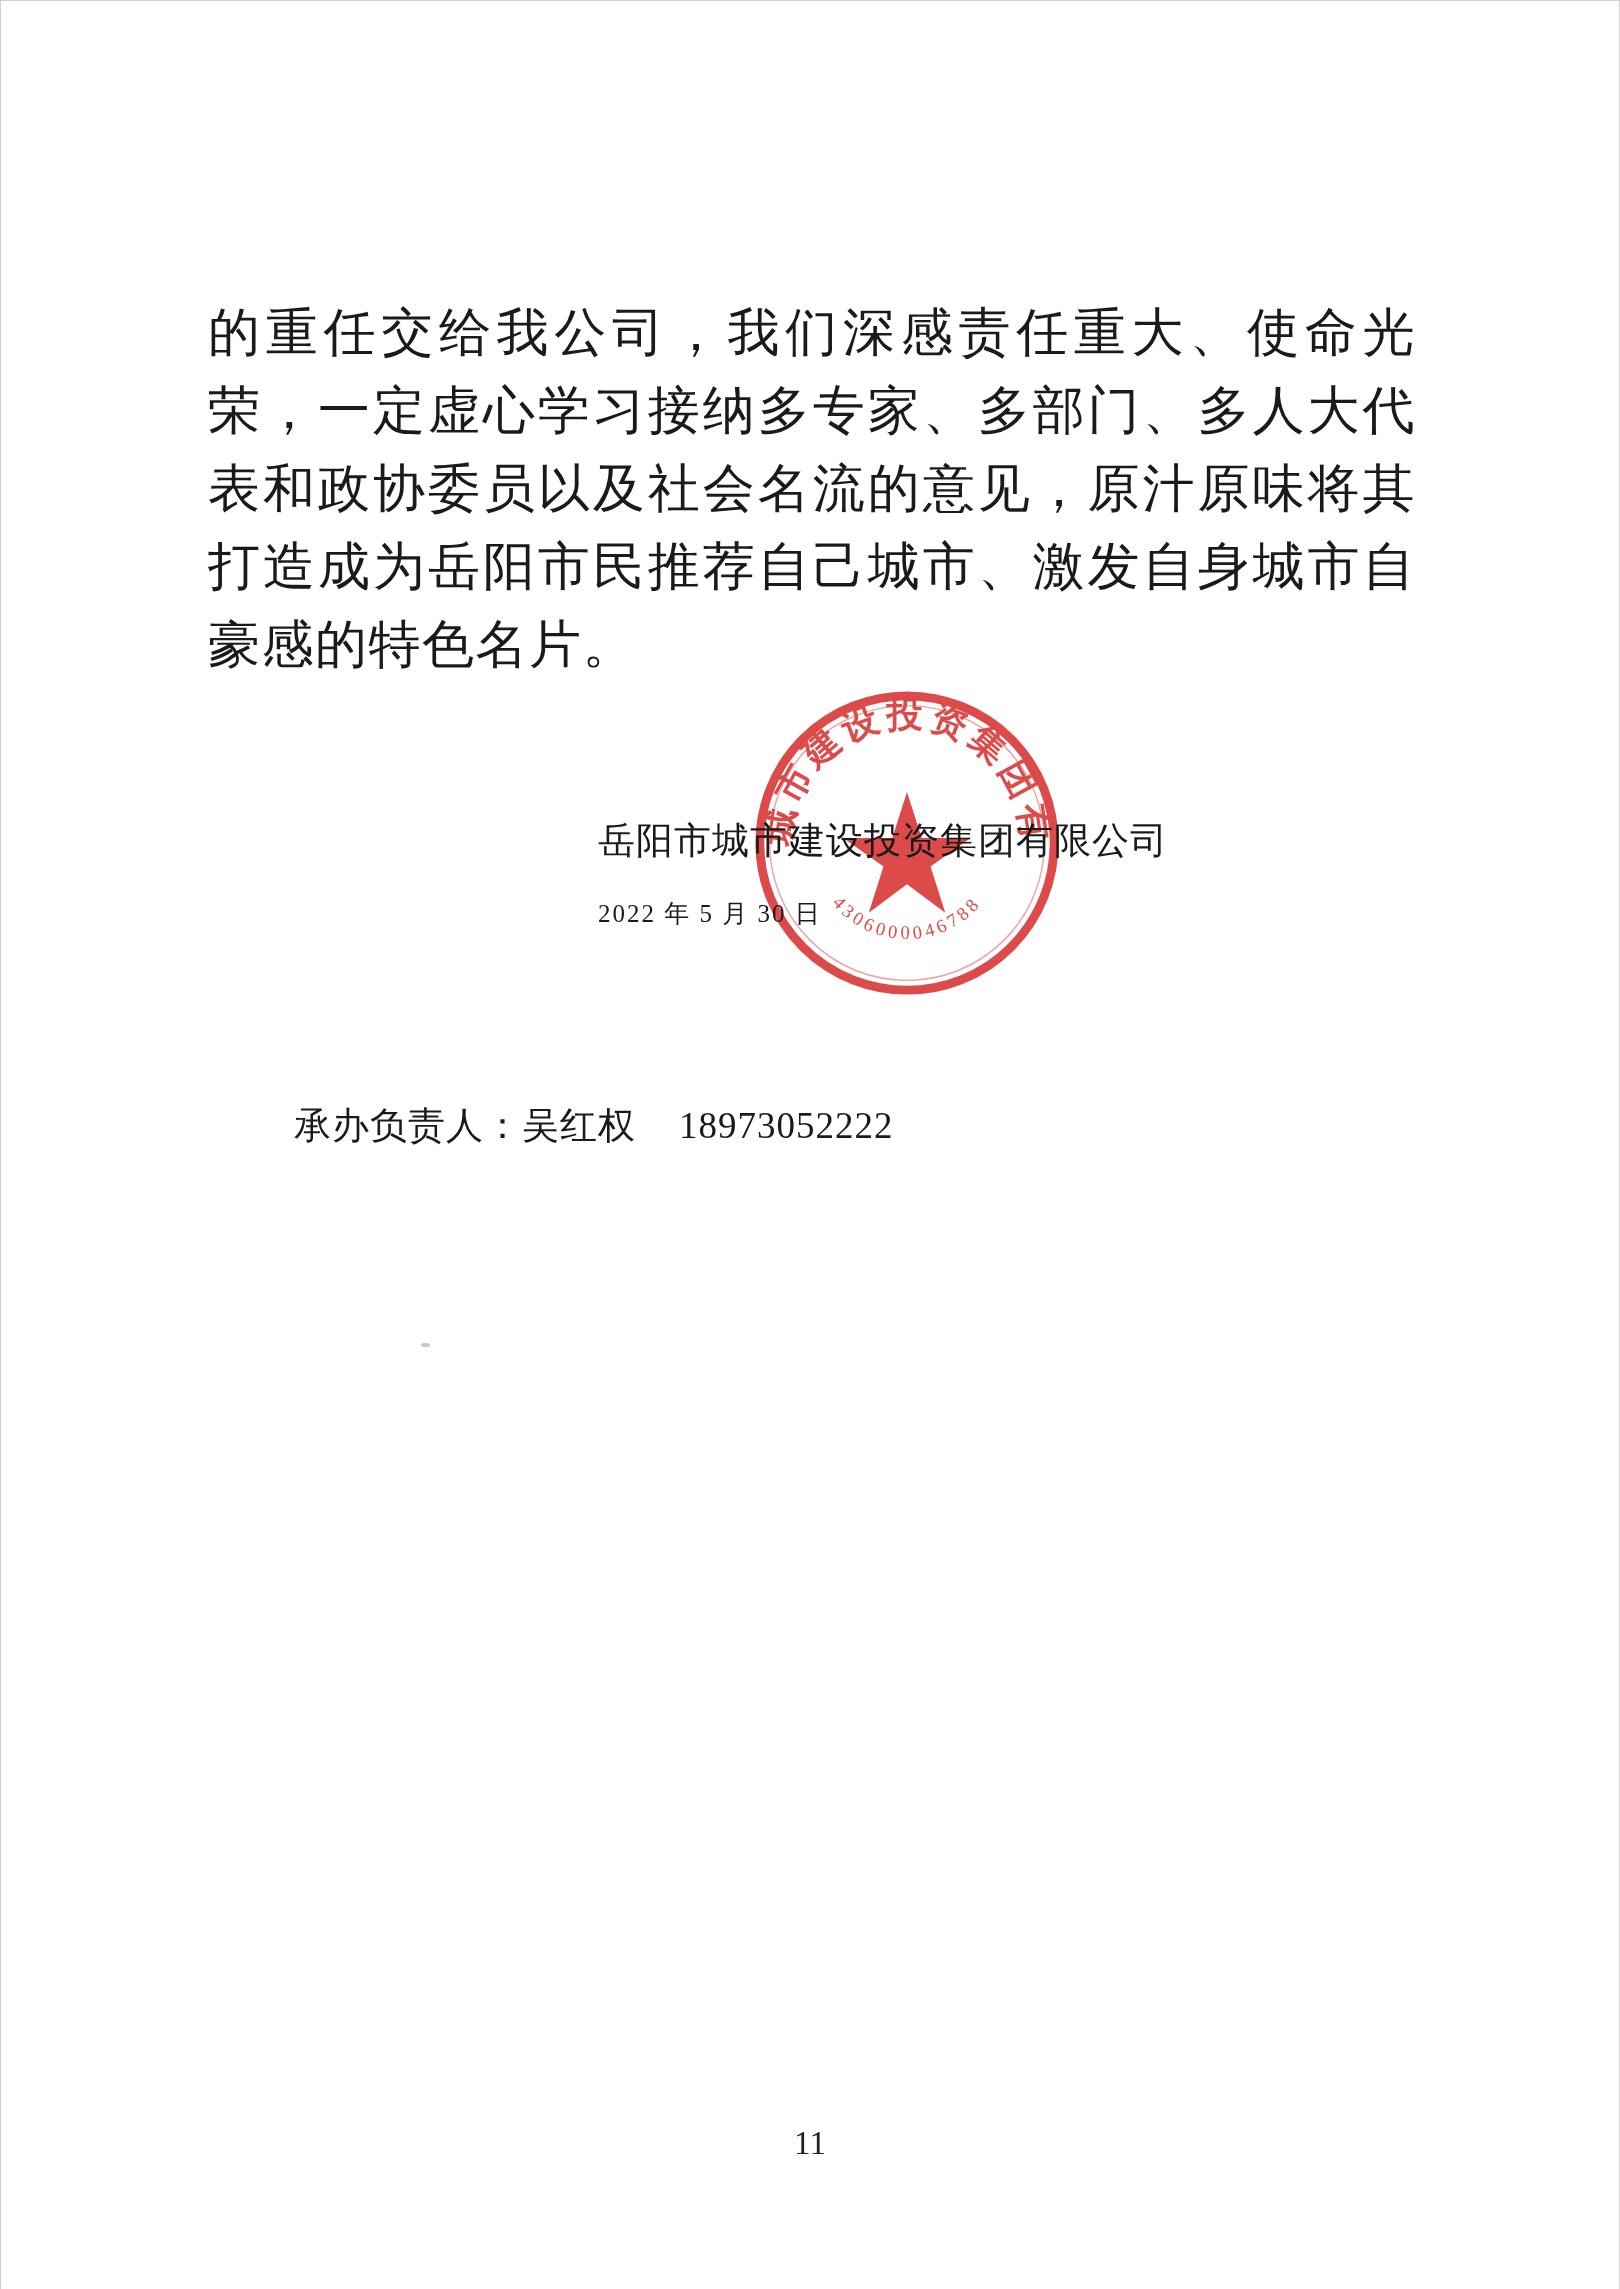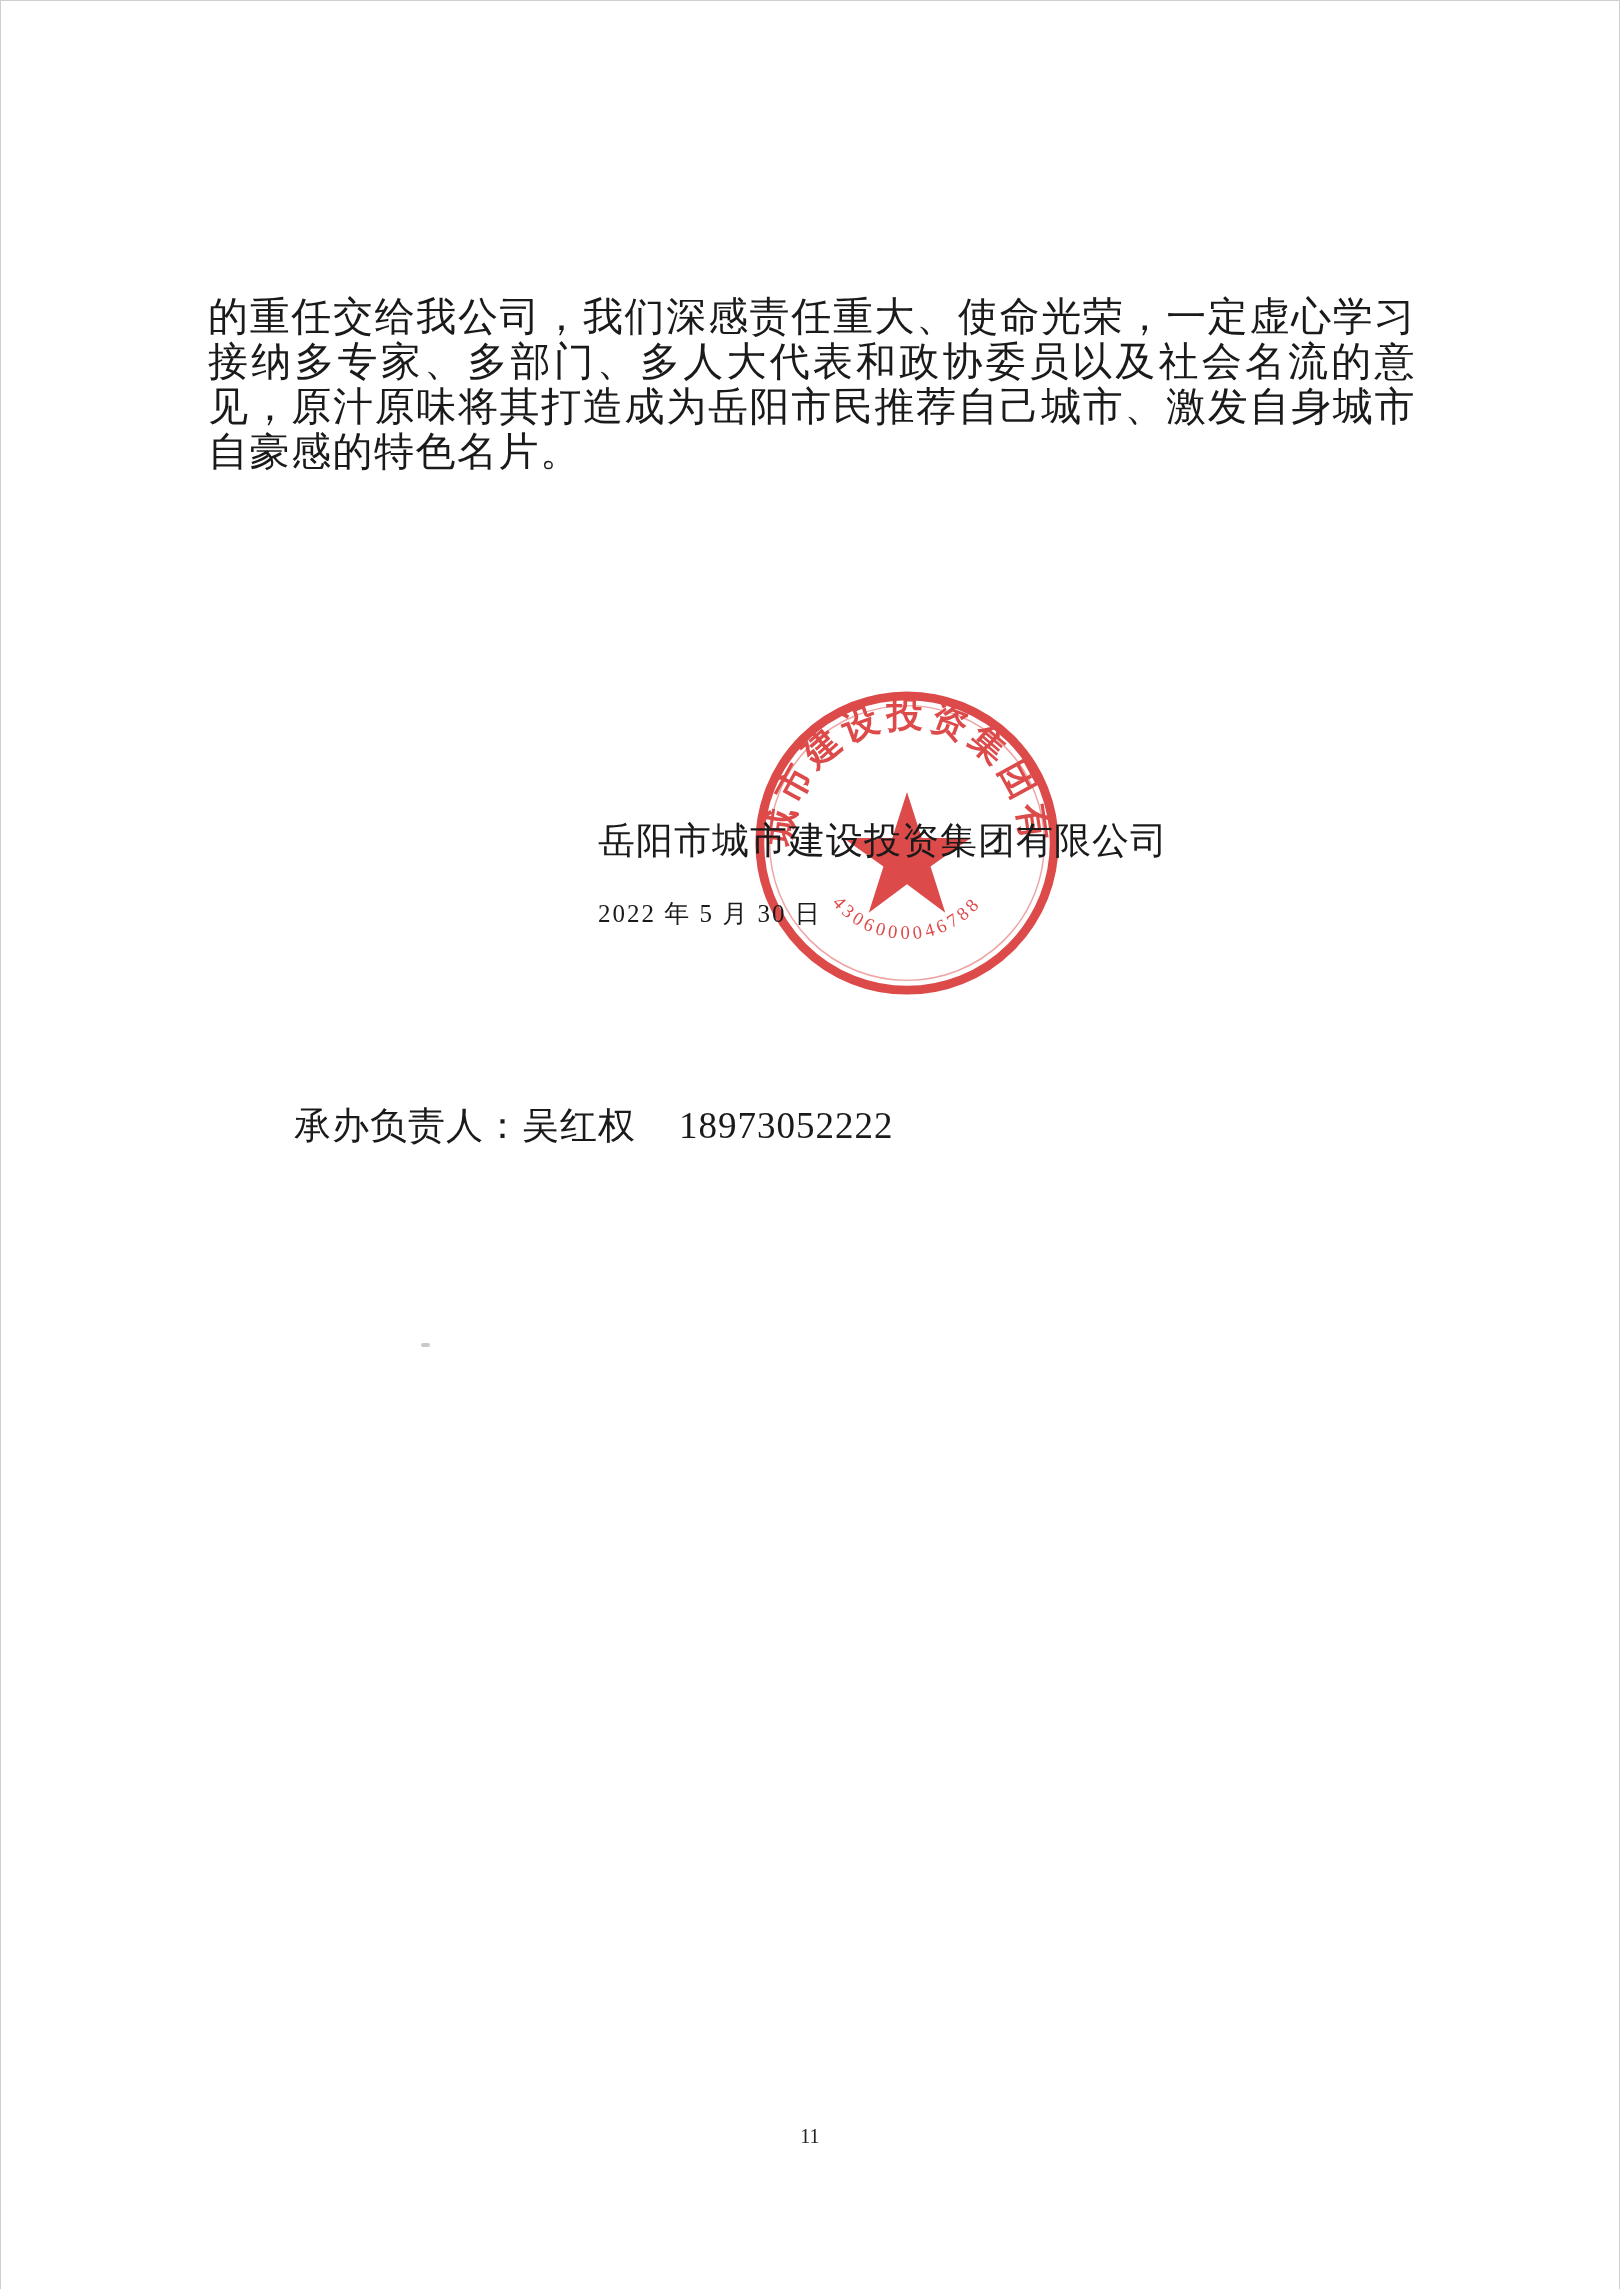--- a/index.html
+++ b/index.html
@@ -23,22 +23,22 @@
     border: 1px solid #cfcfcf;
     pointer-events: none;
   }
 
   
   .body-text {
     position: absolute;
     left: 208px;
     top: 294px;
     width: 1208px;
-    font-size: 40px;
-    line-height: 45px;
+    font-size: 52px;
+    line-height: 78px;
     letter-spacing: 1.5px;
     text-align: justify;
     text-justify: inter-ideograph;
     color: #1a1a1a;
   }
 
   
   .sign-block {
     position: absolute;
     left: 598px;
@@ -97,21 +97,21 @@
     border-radius: 2px;
   }
 
   
   .page-number {
     position: absolute;
     left: 0;
     right: 0;
     top: 2125px;
     text-align: center;
-    font-size: 20px;
+    font-size: 33px;
     color: #222222;
     font-family: "Liberation Serif", "DejaVu Serif", serif;
   }
 </style>
 </head>
 <body>
 
 <div class="page">
   <div class="page-border"></div>
 

